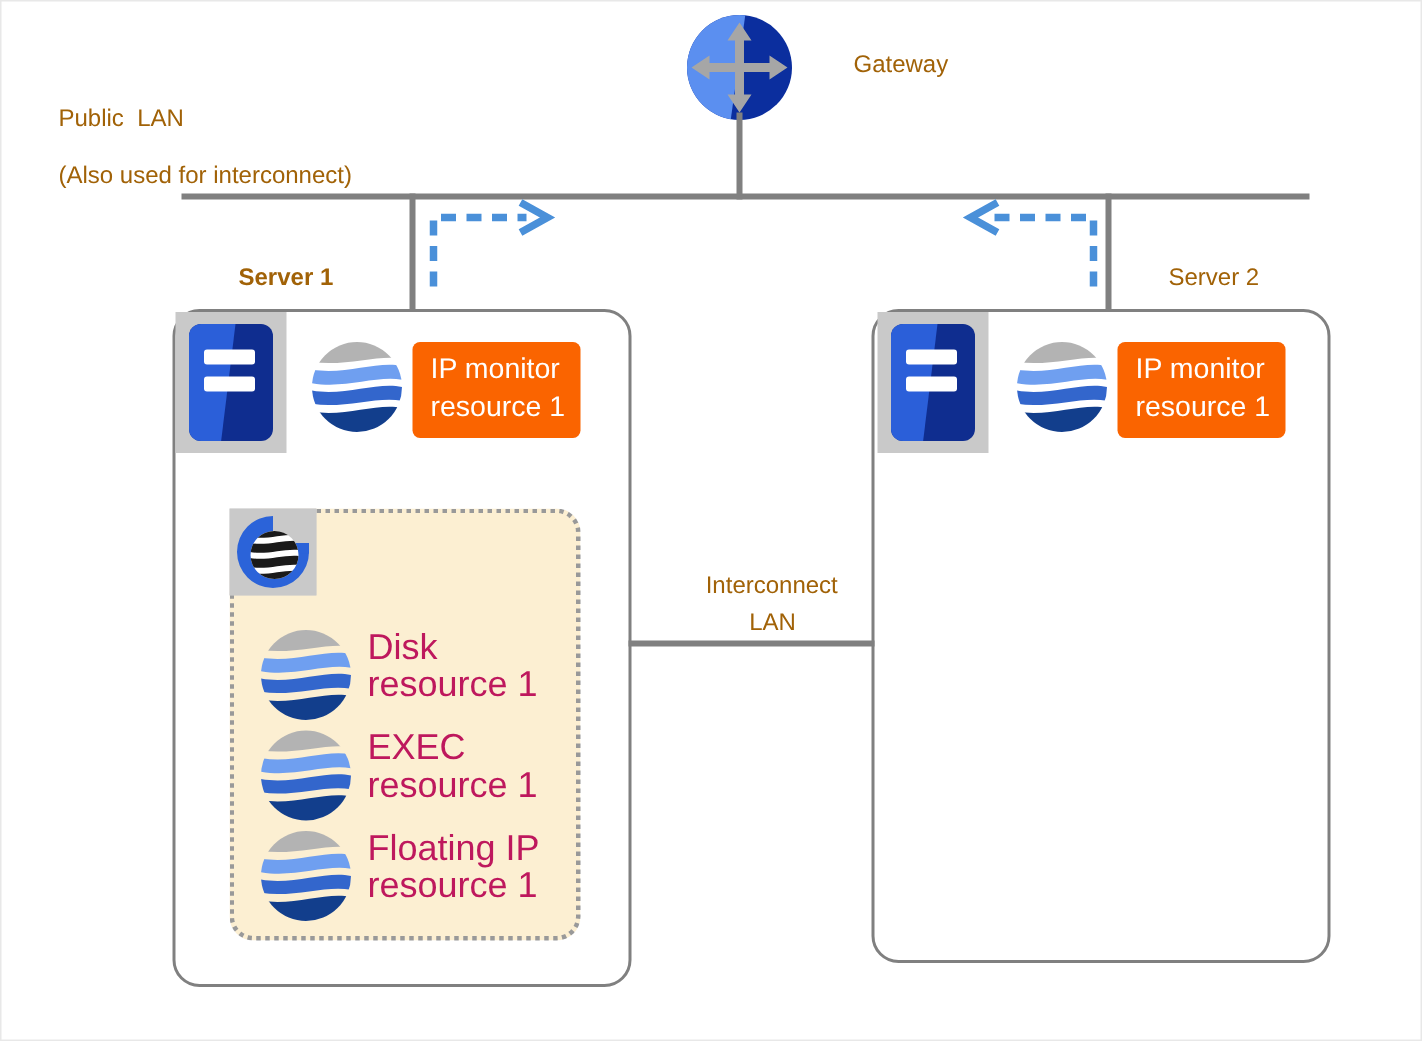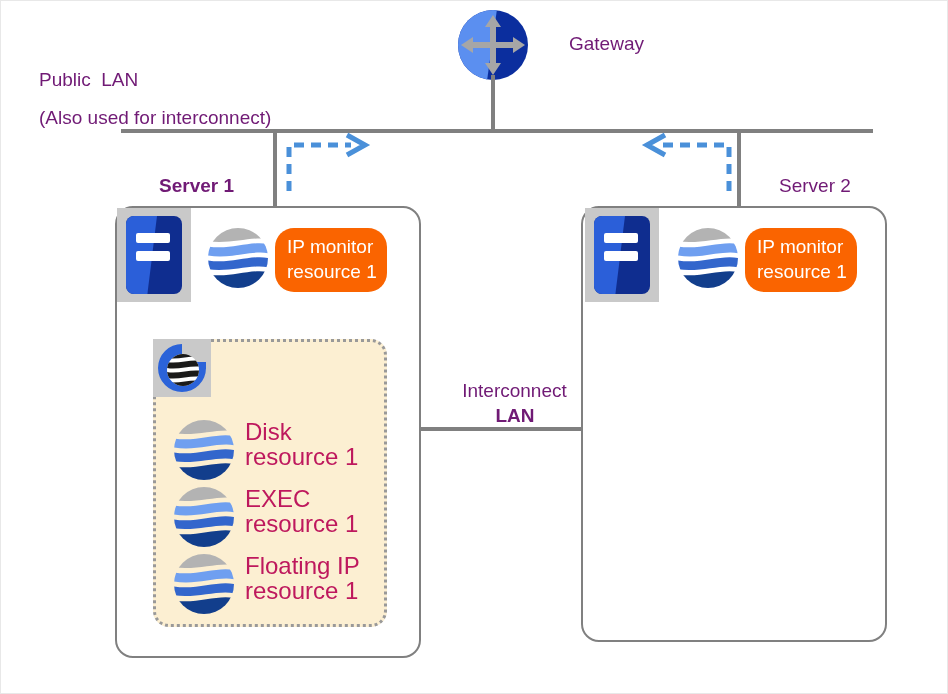--- a/index.html
+++ b/index.html
@@ -12,23 +12,23 @@
     position:relative;
     width:948px;
     height:694px;
     background:#ffffff;
     border:1px solid #e8e8e8;
     box-sizing:border-box;
     overflow:hidden;
   }
   .lbl{
     position:absolute;
-    font-size:19px;
+    font-size:16px;
     line-height:25px;
-    color:#701a75;
+    color:#a16207;
     white-space:pre;
   }
   .lbl.center{text-align:center;}
 
   
   .wire-h{
     position:absolute;
     background:#808080;
     height:4px;
   }
@@ -54,21 +54,21 @@
     border-radius:16px;
     background:#fcefd2;
     box-sizing:border-box;
   }
 
   
   .badge{
     position:absolute;
     background:#fa6400;
     color:#ffffff;
-    border-radius:19px;
+    border-radius:5px;
     font-size:19px;
     line-height:25px;
     padding:6px 10px 8px 12px;
     white-space:pre;
     box-sizing:border-box;
   }
 
   
   .srv-icon{
     position:absolute;
@@ -324,16 +324,16 @@
         <path d="M-5,18 C22,26 48,10 67,19 V28 C48,20 22,35 -5,27 Z" fill="#6f9ff0"></path>
         <path d="M-5,32 C22,40 48,24 67,33 V42 C48,34 22,48 -5,41 Z" fill="#3366cc"></path>
         <path d="M-5,46 C22,54 48,38 67,47 V67 H-5 Z" fill="#123e8c"></path>
       </g>
     </svg>
   </div>
 
   <div class="badge" style="left:744px;top:227px;width:112px;"><span>IP monitor</span><br><span>resource 1</span></div>
 
   <div class="lbl center" style="left:420px;top:377px;width:187px;">Interconnect</div>
-  <div class="lbl center" style="left:420px;top:402px;width:188px;font-weight:bold;">LAN</div>
+  <div class="lbl center" style="left:420px;top:402px;width:188px;">LAN</div>
   <div class="wire-h" style="left:418px;top:426px;width:164px;"></div>
 
 </div>
 
 </body></html>

